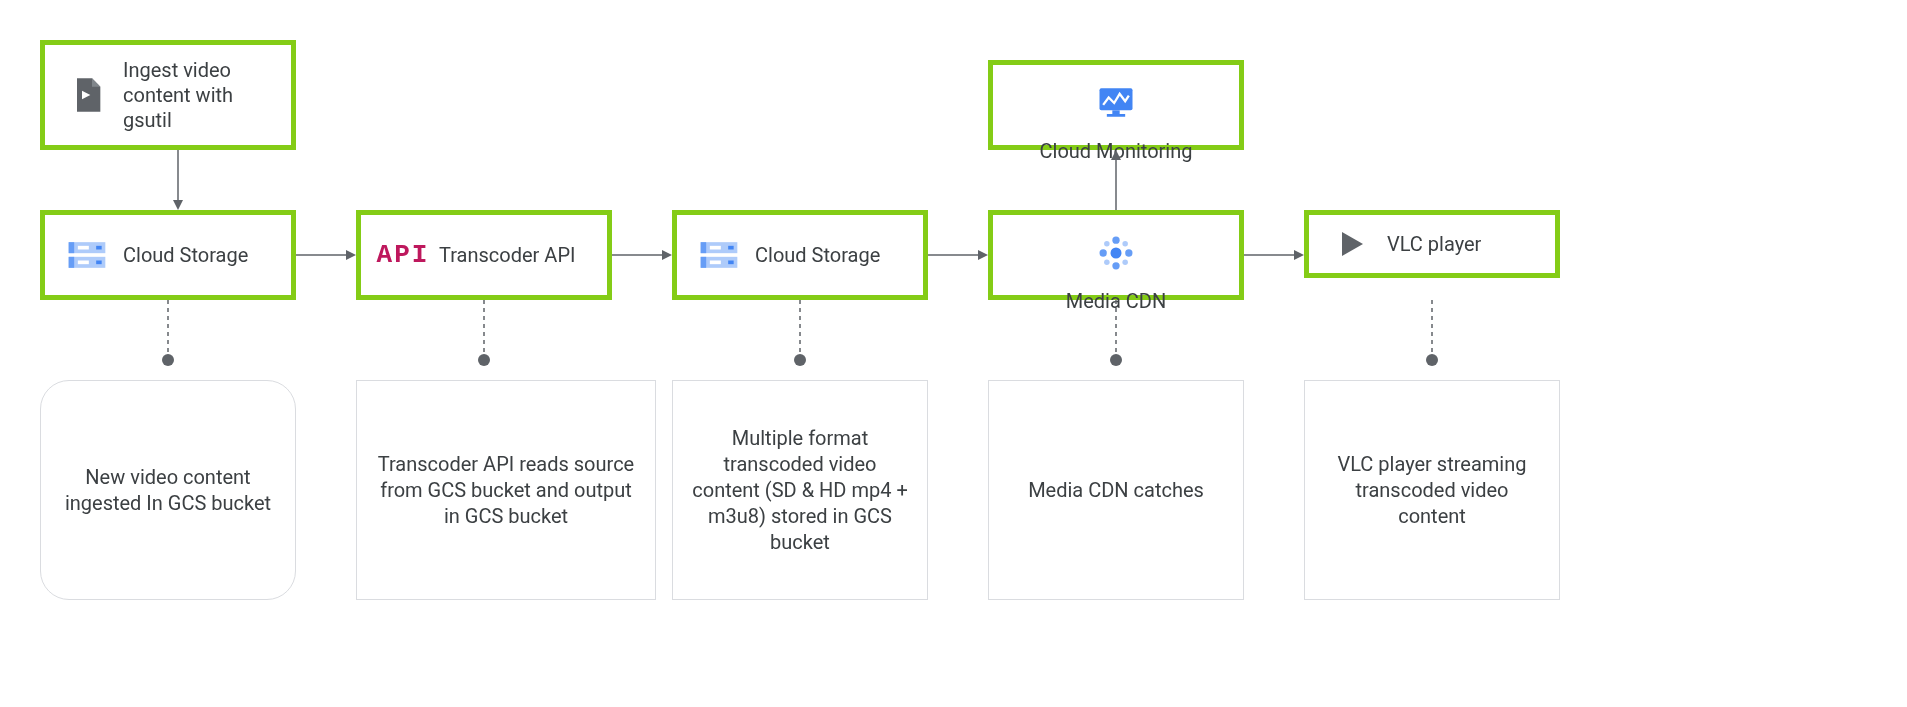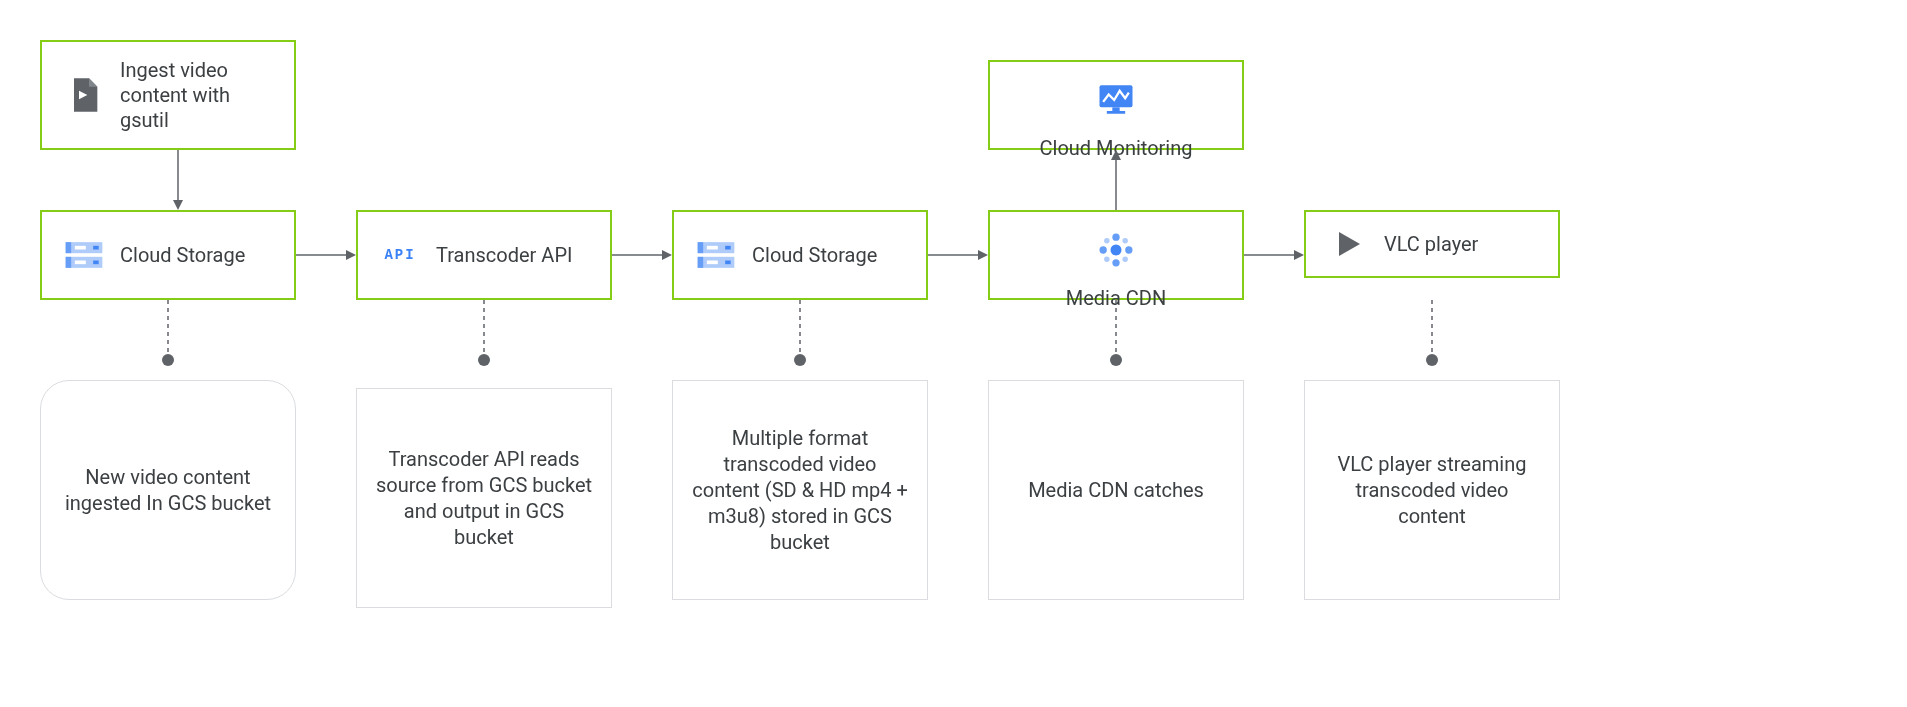--- a/index.html
+++ b/index.html
@@ -10,21 +10,21 @@
     background: #fff;
     color: #3c4043;
   }
   .diagram {
     position: relative;
     width: 1820px;
     height: 620px;
   }
   .box {
     position: absolute;
-    border: 2px solid #84cc16;
+    border: 5px solid #84cc16;
     background: #fff;
     display: flex;
     align-items: center;
     padding: 16px 20px;
     gap: 14px;
   }
   .box .icon {
     flex: 0 0 auto;
     width: 44px;
     height: 44px;
@@ -51,23 +51,23 @@
     padding: 12px 18px;
   }
   svg.connector { position: absolute; overflow: visible; }
   .arrow-line { stroke: #5f6368; stroke-width: 1.5; fill: none; }
   .arrow-head { fill: #5f6368; }
   .dash { stroke: #5f6368; stroke-width: 1.5; fill: none; stroke-dasharray: 4 4; }
   .dot { fill: #5f6368; }
   .api-text {
     font-family: "Courier New", monospace;
     font-weight: 700;
-    font-size: 14px;
+    font-size: 26px;
     letter-spacing: 2px;
-    color: #3b82f6;
+    color: #be185d;
   }
 </style>
 </head>
 <body>
 
 <div class="diagram">
 
   <div class="box" style="left:0px; top:0px; width:256px; height:110px;">
     <div class="icon">
       <svg viewBox="0 0 24 24" width="40" height="40">
@@ -201,18 +201,18 @@
   <svg class="connector" style="left:1066px; top:260px; width:20px; height:70px;">
     <line class="dash" x1="10" y1="0" x2="10" y2="55"></line>
     <circle class="dot" cx="10" cy="60" r="6"></circle>
   </svg>
   <svg class="connector" style="left:1382px; top:260px; width:20px; height:70px;">
     <line class="dash" x1="10" y1="0" x2="10" y2="55"></line>
     <circle class="dot" cx="10" cy="60" r="6"></circle>
   </svg>
 
   <div class="desc" style="left:0px; top:340px; width:256px; height:220px;border-radius:29px;">New video content ingested In GCS bucket</div>
-  <div class="desc" style="left:316px; top:348px; width:256px; height:220px;">Transcoder API reads source from GCS bucket and output in GCS bucket</div>
+  <div class="desc" style="left:316px; top:340px; width:300px; height:220px;">Transcoder API reads source from GCS bucket and output in GCS bucket</div>
   <div class="desc" style="left:632px; top:340px; width:256px; height:220px;">Multiple format transcoded video content (SD &amp; HD mp4 + m3u8) stored in GCS bucket</div>
   <div class="desc" style="left:948px; top:340px; width:256px; height:220px;">Media CDN catches</div>
   <div class="desc" style="left:1264px; top:340px; width:256px; height:220px;">VLC player streaming transcoded video content</div>
 
 </div>
 
 </body></html>

